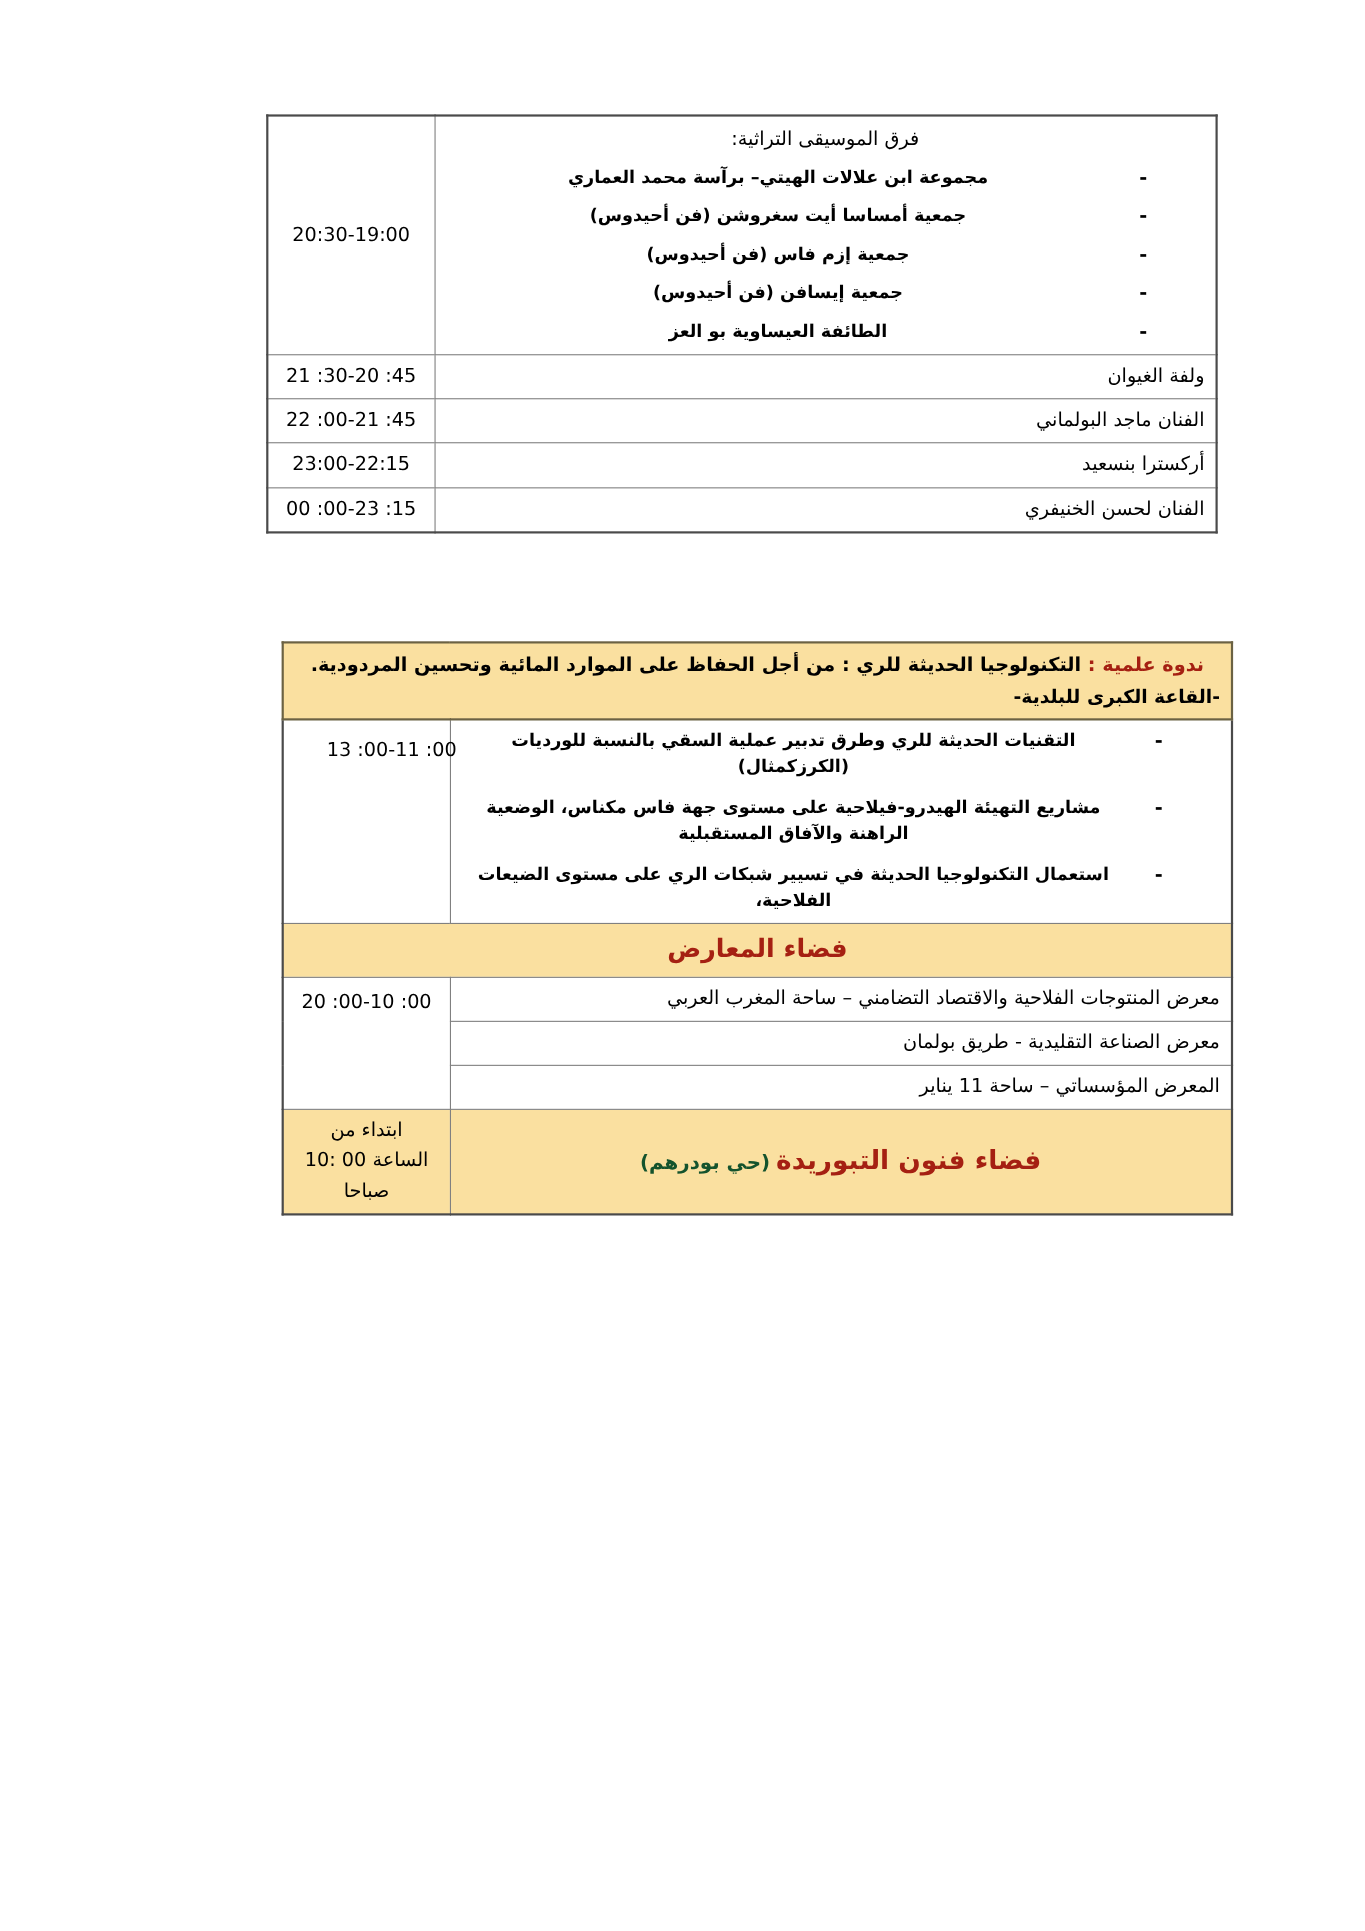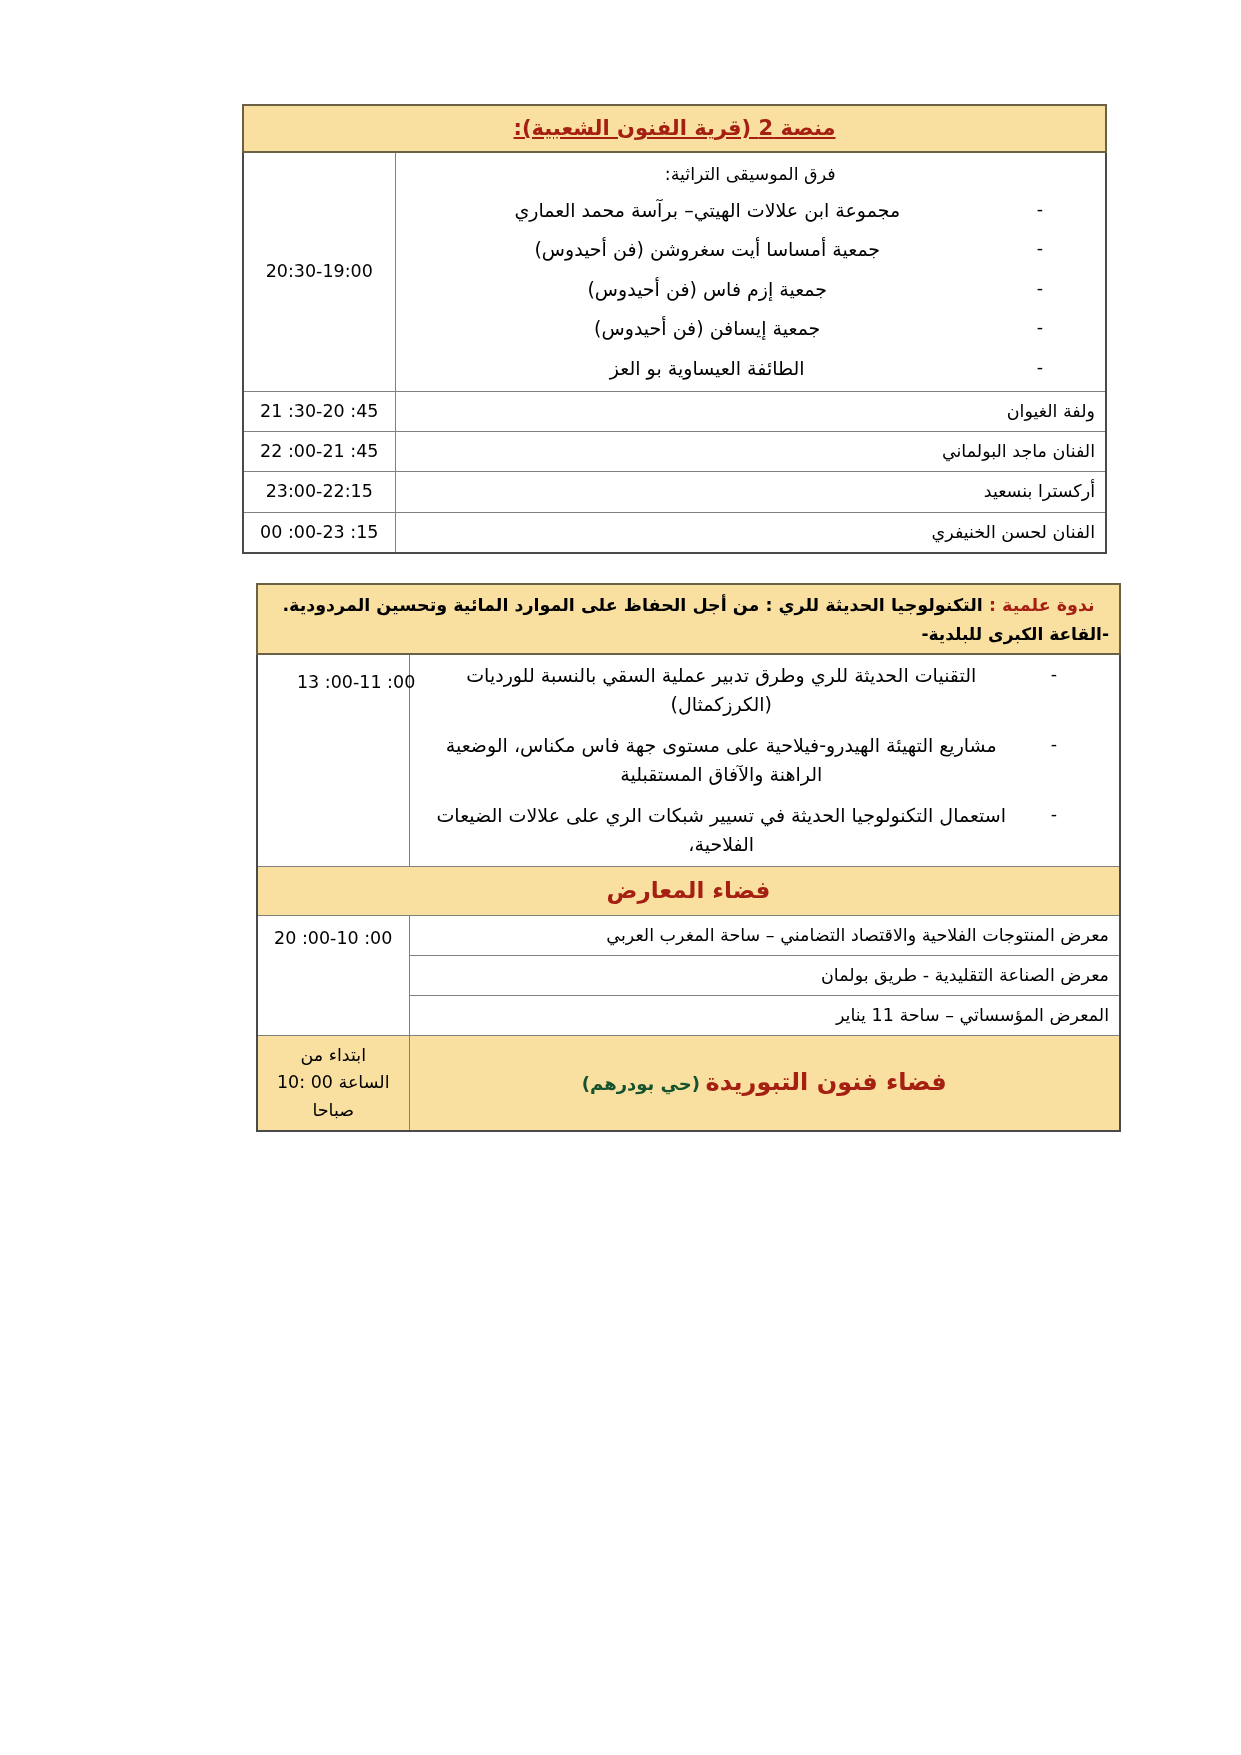--- a/index.html
+++ b/index.html
@@ -80,22 +80,23 @@
   }
   ul.dash-list {
     list-style: none;
     margin: 0;
     padding: 0 0 0 0;
   }
   ul.dash-list li {
     position: relative;
     padding-right: 86px;
     margin-bottom: 11px;
-    font-size: 19px;
+    font-size: 16px;
     line-height: 1.5;
+    font-weight: bold;
   }
   ul.dash-list li:last-child {
     margin-bottom: 3px;
   }
   ul.dash-list li::before {
     content: "-";
     position: absolute;
     right: 52px;
     top: 0;
     font-size: 17.5px;
@@ -185,25 +186,20 @@
 <body>
 
 <div class="page">
 
   <table class="doc-table outer-border" id="table-stage">
     <colgroup>
       <col style="width:711px">
       <col style="width:152px">
     </colgroup>
     <tbody>
-      <tr>
-        <td class="banner-cell" colspan="2">
-          <span class="banner-text">منصة 2 (قرية الفنون الشعبية):</span>
-        </td>
-      </tr>
 
       <tr>
         <td class="content-cell">
           <div class="group-title">فرق الموسيقى التراثية:</div>
           <ul class="dash-list">
             <li>مجموعة ابن علالات الهيتي– برآسة محمد العماري</li>
             <li>جمعية أمساسا أيت سغروشن (فن أحيدوس)</li>
             <li>جمعية إزم فاس (فن أحيدوس)</li>
             <li>جمعية إيسافن (فن أحيدوس)</li>
             <li>الطائفة العيساوية بو العز</li>
@@ -245,21 +241,21 @@
           <span class="seminar-title-line"><span class="kw">ندوة علمية :</span> <span>التكنولوجيا الحديثة للري : من أجل الحفاظ على الموارد المائية وتحسين المردودية.</span></span>
           <span class="seminar-venue">-القاعة الكبرى للبلدية-</span>
         </td>
       </tr>
 
       <tr>
         <td class="content-cell">
           <ul class="dash-list tight">
             <li>التقنيات الحديثة للري وطرق تدبير عملية السقي بالنسبة للورديات (الكرزكمثال)</li>
             <li>مشاريع التهيئة الهيدرو-فيلاحية على مستوى جهة فاس مكناس، الوضعية الراهنة والآفاق المستقبلية</li>
-            <li>استعمال التكنولوجيا الحديثة في تسيير شبكات الري على علالات الضيعات الفلاحية،</li>
+            <li>استعمال التكنولوجيا الحديثة في تسيير شبكات الري على مستوى الضيعات الفلاحية،</li>
           </ul>
         </td>
         <td class="time-cell" style="vertical-align:top;padding-top:14px;padding-left:39px;">13 :00-11 :00</td>
       </tr>
 
       <tr>
         <td class="exhibit-banner" colspan="2">
           <span>فضاء المعارض</span>
         </td>
       </tr>

